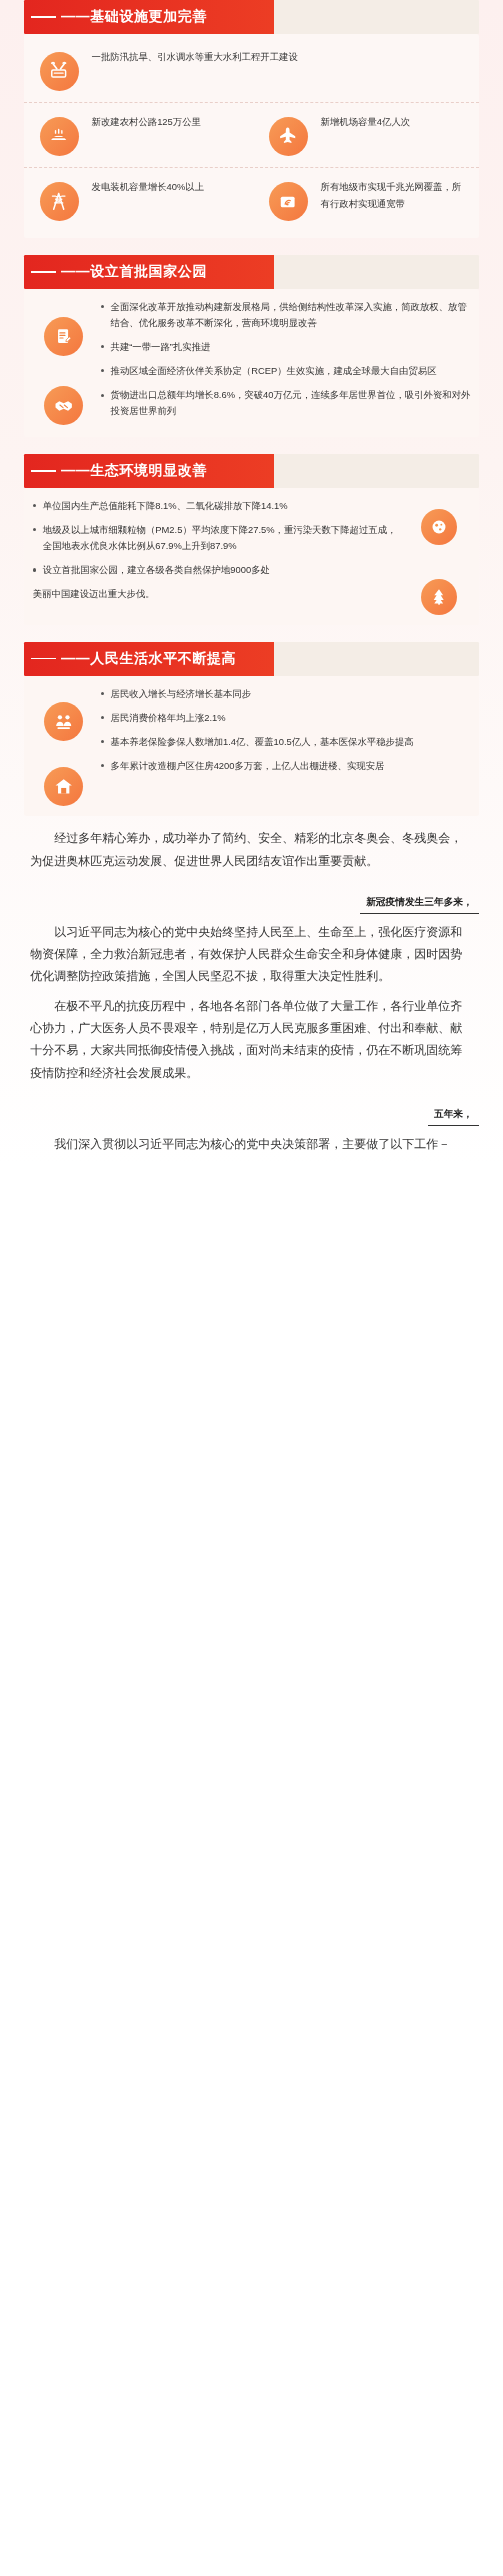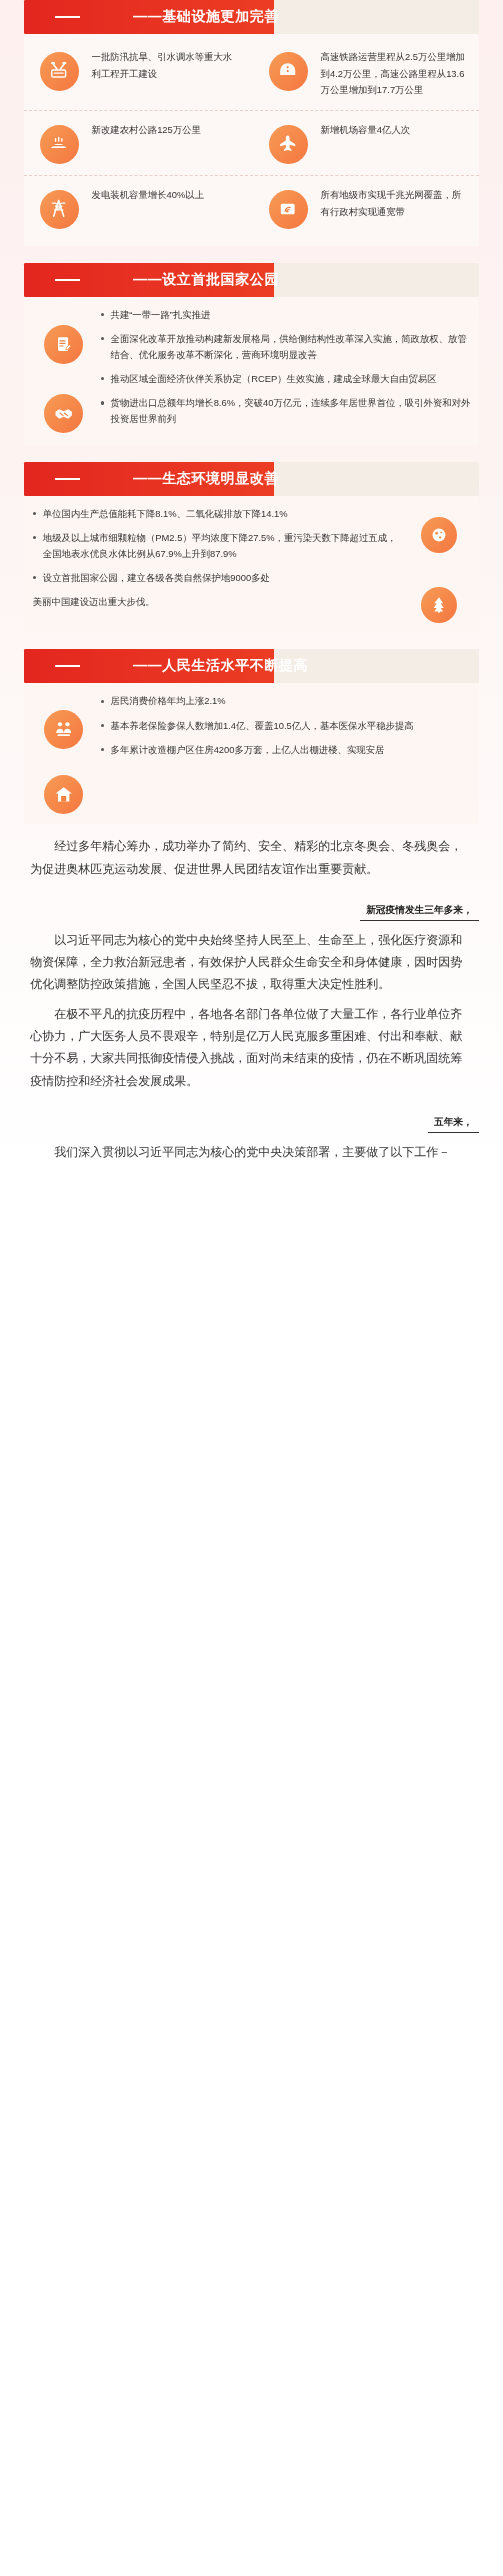--- a/index.html
+++ b/index.html
@@ -21,22 +21,21 @@
     position: relative;
     height: 34px;
     background: linear-gradient(90deg, #e3261f 0%, #ec3d24 55%, #f4ede6 55%, #f4ede6 100%);
     display: flex;
     align-items: center;
     border-radius: 1.3px;
   }
   .banner-inner {
     display: flex;
     align-items: center;
-    padding-left: 31px;
-    gap: 48px;
+    padding-left: 7px;
   }
   .banner-dash {
     width: 25px; height: 1.9px; background: #fff; margin-right: 5px;
   }
   .banner-title {
     color: #ffffff;
     font-size: 14px;
     font-weight: bold;
     letter-spacing: 0.6px;
     white-space: nowrap;
@@ -173,31 +172,20 @@
                 <path d="M8 6 L14 14 M26 6 L20 14" stroke="#fff" stroke-width="2.6" stroke-linecap="round" fill="none"></path>
                 <path d="M6 5 a3 3 0 0 1 4 0" stroke="#fff" stroke-width="2.4" fill="none" stroke-linecap="round"></path>
                 <path d="M24 5 a3 3 0 0 1 4 0" stroke="#fff" stroke-width="2.4" fill="none" stroke-linecap="round"></path>
                 <rect x="6" y="16" width="22" height="11" rx="2" stroke="#fff" stroke-width="2.4" fill="none"></rect>
                 <path d="M10 21 h14" stroke="#fff" stroke-width="2" stroke-linecap="round"></path>
               </svg>
             </div>
           </div>
           <div class="txt-col">一批防汛抗旱、引水调水等重大水利工程开工建设</div>
         </div>
-        <div class="half">
-          <div class="icon-col">
-            <div class="icon-circle">
-              <svg width="21.4" height="21.4" viewBox="0 0 34 34">
-                <path d="M17 5 C9 5 5 11 5 18 v6 h24 v-6 C29 11 25 5 17 5 z" fill="#fff" opacity="0.95"></path>
-                <path d="M17 10 v12" stroke="#f2813f" stroke-width="2.6" stroke-dasharray="3,3"></path>
-              </svg>
-            </div>
-          </div>
-          <div class="txt-col">高速铁路运营里程从2.5万公里增加到4.2万公里，高速公路里程从13.6万公里增加到17.7万公里</div>
-        </div>
       </div>
 
       <div class="row two-col">
         <div class="half">
           <div class="icon-col">
             <div class="icon-circle">
               <svg width="21.4" height="21.4" viewBox="0 0 34 34">
                 <path d="M5 24 C10 14 24 14 29 24 z" fill="#fff"></path>
                 <path d="M6 20 h22 M8 16 h18" stroke="#f2813f" stroke-width="1.8"></path>
                 <path d="M12 9 v4 M17 7 v6 M22 9 v4" stroke="#fff" stroke-width="2.2" stroke-linecap="round"></path>
@@ -269,22 +257,22 @@
           </svg>
         </div>
         <div class="icon-circle">
           <svg width="21.4" height="21.4" viewBox="0 0 34 34">
             <path d="M4 14 l6 -4 l7 3 l7 -3 l6 4 v6 l-6 5 l-7 -3 l-7 3 l-6 -5 z" fill="#fff"></path>
             <path d="M11 16 l5 4 M18 16 l5 4" stroke="#f2813f" stroke-width="1.8" stroke-linecap="round"></path>
           </svg>
         </div>
       </div>
       <ul class="bullets">
+        <li>全面深化改革开放推动构建新发展格局，供给侧结构性改革深入实施，简政放权、放管结合、优化服务改革不断深化，营商环境明显改善</li>
         <li>共建“一带一路”扎实推进</li>
-        <li>全面深化改革开放推动构建新发展格局，供给侧结构性改革深入实施，简政放权、放管结合、优化服务改革不断深化，营商环境明显改善</li>
         <li>推动区域全面经济伙伴关系协定（RCEP）生效实施，建成全球最大自由贸易区</li>
         <li>货物进出口总额年均增长8.6%，突破40万亿元，连续多年居世界首位，吸引外资和对外投资居世界前列</li>
       </ul>
     </div>
   </div>
 
   <div class="spacer-20"></div>
 
   <div class="section">
     <div class="banner">
@@ -340,20 +328,21 @@
           </svg>
         </div>
         <div class="icon-circle">
           <svg width="21.4" height="21.4" viewBox="0 0 34 34">
             <path d="M17 5 L30 15 h-4 v13 H8 V15 H4 z" fill="#fff"></path>
             <rect x="13" y="19" width="8" height="9" fill="#f2813f"></rect>
           </svg>
         </div>
       </div>
       <ul class="bullets">
+        <li>居民收入增长与经济增长基本同步</li>
         <li>居民消费价格年均上涨2.1%</li>
         <li>基本养老保险参保人数增加1.4亿、覆盖10.5亿人，基本医保水平稳步提高</li>
         <li>多年累计改造棚户区住房4200多万套，上亿人出棚进楼、实现安居</li>
       </ul>
     </div>
 
     <div class="spacer-14"></div>
     <p class="para">经过多年精心筹办，成功举办了简约、安全、精彩的北京冬奥会、冬残奥会，为促进奥林匹克运动发展、促进世界人民团结友谊作出重要贡献。</p>
 
     <div class="sub-head-wrap">

